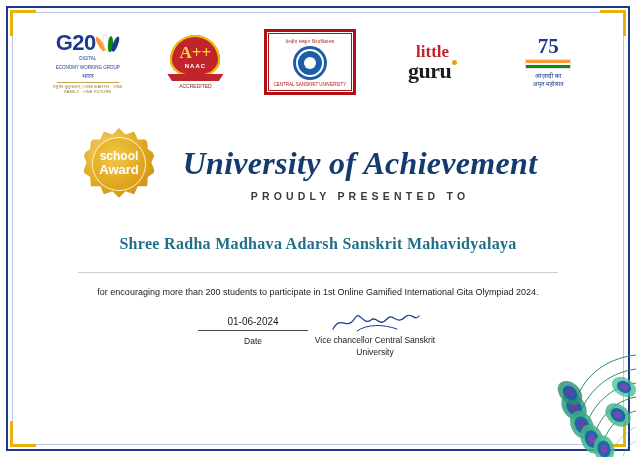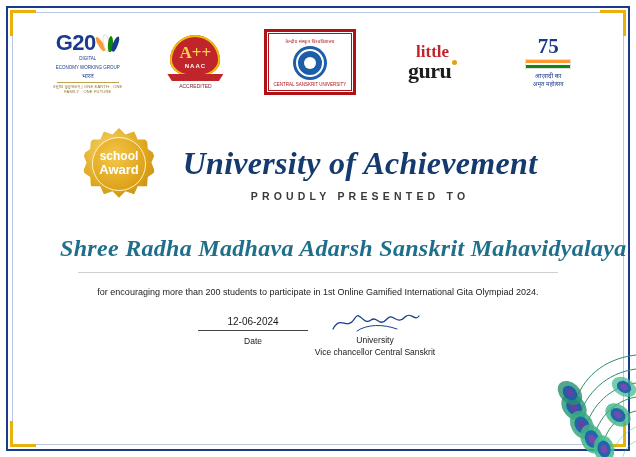--- a/index.html
+++ b/index.html
@@ -363,23 +363,22 @@
   }
 
   
   .recipient {
     position: absolute;
     left: 60px;
     top: 235px;
     width: 516px;
     text-align: center;
     font-family: "Liberation Serif", serif;
-    font-style: italic;
-    font-weight: bold;
-    font-size: 24px;
+    font-weight: bold;
+    font-size: 16px;
     color: #1f6f8b;
     letter-spacing: 0.3px;
     white-space: nowrap;
   }
   .rule {
     position: absolute;
     left: 78px;
     top: 272px;
     width: 480px;
     height: 1px;
@@ -519,34 +518,34 @@
 
   <div class="title">University of Achievement</div>
   <div class="subtitle">PROUDLY PRESENTED TO</div>
 
   <div class="recipient">Shree Radha Madhava Adarsh Sanskrit Mahavidyalaya</div>
   <div class="rule"></div>
 
   <div class="body-text">for encouraging more than 200 students to participate in 1st Online Gamified International Gita Olympiad 2024.</div>
 
   <div class="sig-left">
-    <div class="sig-date-value">12-06-2024</div>
+    <div class="sig-date-value">01-06-2024</div>
     <div class="sig-line"></div>
     <div class="sig-caption">Date</div>
   </div>
 
   <div class="sig-right">
     <div class="sig-mark">
       <svg width="96" height="24" viewBox="0 0 96 24">
         <path d="M6 19 C 14 4, 20 22, 28 8 C 33 0, 36 16, 44 10 C 50 5, 52 18, 60 9 C 66 2, 70 16, 78 7 C 84 1, 88 12, 92 6" fill="none" stroke="#15408f" stroke-width="1.3" stroke-linecap="round"></path>
         <path d="M30 21 C 40 14, 56 14, 70 19" fill="none" stroke="#15408f" stroke-width="1" stroke-linecap="round"></path>
       </svg>
     </div>
+    <div class="sig-caption">Vice chancellor Central Sanskrit</div>
     <div class="sig-caption">University</div>
-    <div class="sig-caption">Vice chancellor Central Sanskrit</div>
   </div>
 
   <div class="feather">
     <svg width="150" height="150" viewBox="0 0 150 150">
       <g stroke="#2e8b6f" stroke-width="1" fill="none">
         <path d="M150 62 C 120 66, 100 86, 92 112"></path>
         <path d="M150 76 C 124 80, 106 98, 99 122"></path>
         <path d="M150 90 C 128 94, 113 110, 107 132"></path>
         <path d="M150 104 C 132 108, 120 122, 115 142"></path>
         <path d="M150 48 C 116 52, 96 72, 88 98"></path>

